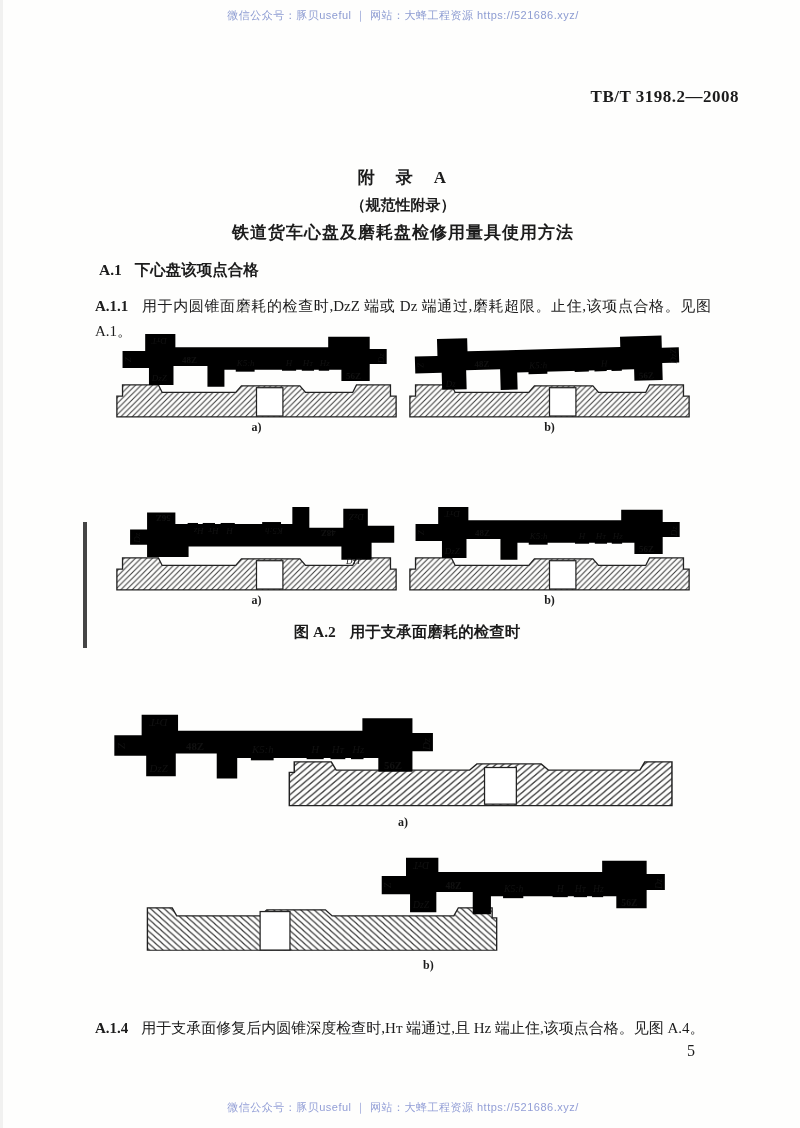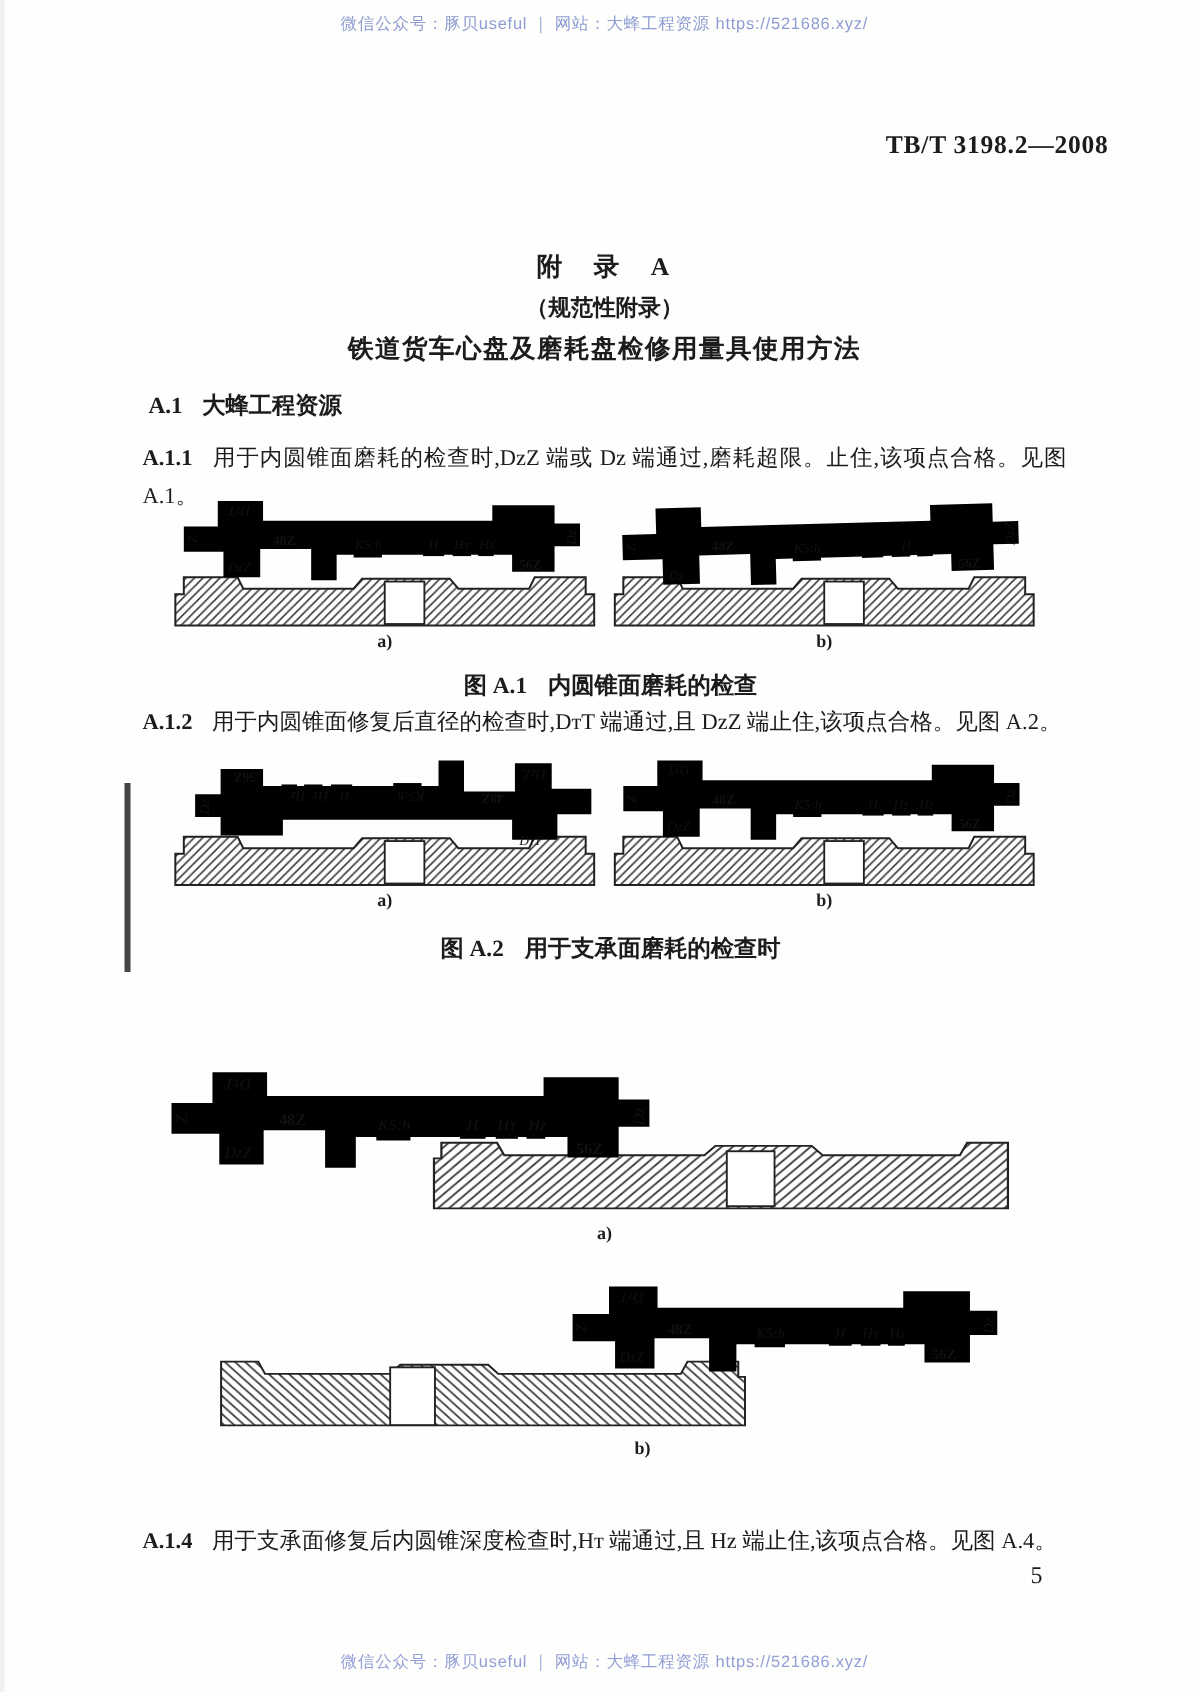--- a/index.html
+++ b/index.html
@@ -59,21 +59,21 @@
 
   <div class="doc-num">TB/T 3198.2—2008</div>
 
   <div class="appendix">
     <div class="l1">附　录　A</div>
     <div class="l2">（规范性附录）</div>
     <div class="l3">铁道货车心盘及磨耗盘检修用量具使用方法</div>
   </div>
 
   <div class="h2" style="top:260px">
-    <span class="pnum">A.1</span><span>大蜂工程资源</span>
+    <span class="pnum">A.1</span><span>下心盘该项点合格</span>
   </div>
 
   <p class="para" style="top:294px">
     <span class="pnum">A.1.1</span><span>用于内圆锥面磨耗的检查时,DᴢZ 端或 Dᴢ 端通过,磨耗超限。止住,该项点合格。见图 A.1。</span>
   </p>
 
   <div class="figrow" style="left:112px;top:330px">
     <div class="figcell">
       <svg class="dia" width="283" height="89" viewBox="0 0 300 94">
         <use href="#plate" transform="translate(0,56)" fill="url(#hatch)" stroke="#222" stroke-width="1.4"></use>
@@ -106,27 +106,21 @@
           <text class="dlab" x="127" y="36">K5:h</text>
           <text class="dlab" x="203" y="36">H</text>
           <text class="dnum" x="243" y="50">56Z</text>
           <text class="dlab" transform="rotate(-90,280,27)" x="272" y="30">DᴢZ</text>
         </g>
       </svg>
       <div class="sublabel">b)</div>
     </div>
   </div>
 
-  <div class="fig-caption" style="top:447px">
-    <span>图 A.1</span><span class="cap-gap"></span><span>内圆锥面磨耗的检查</span>
-  </div>
-
-  <p class="para" style="top:470px">
-    <span class="pnum">A.1.2</span><span>用于内圆锥面修复后直径的检查时,DᴛT 端通过,且 DᴢZ 端止住,该项点合格。见图 A.2。</span>
-  </p>
+
 
   <div class="figrow" style="left:112px;top:503px">
     <div class="figcell">
       <svg class="dia" width="283" height="89" viewBox="0 0 300 94">
         <use href="#plate" transform="translate(0,56)" fill="url(#hatch)" stroke="#222" stroke-width="1.4"></use>
         <rect x="150" y="61" width="28" height="30" fill="#fff" stroke="#222" stroke-width="1.3"></rect>
         <g transform="translate(2,2)">
           <use href="#gauge" transform="rotate(180,150,30)"></use>
           <text class="dnum" transform="rotate(180,48,14)" x="39" y="17">56Z</text>
           <text class="dlab" transform="rotate(180,84,27)" x="76" y="30">Hᴢ</text>

